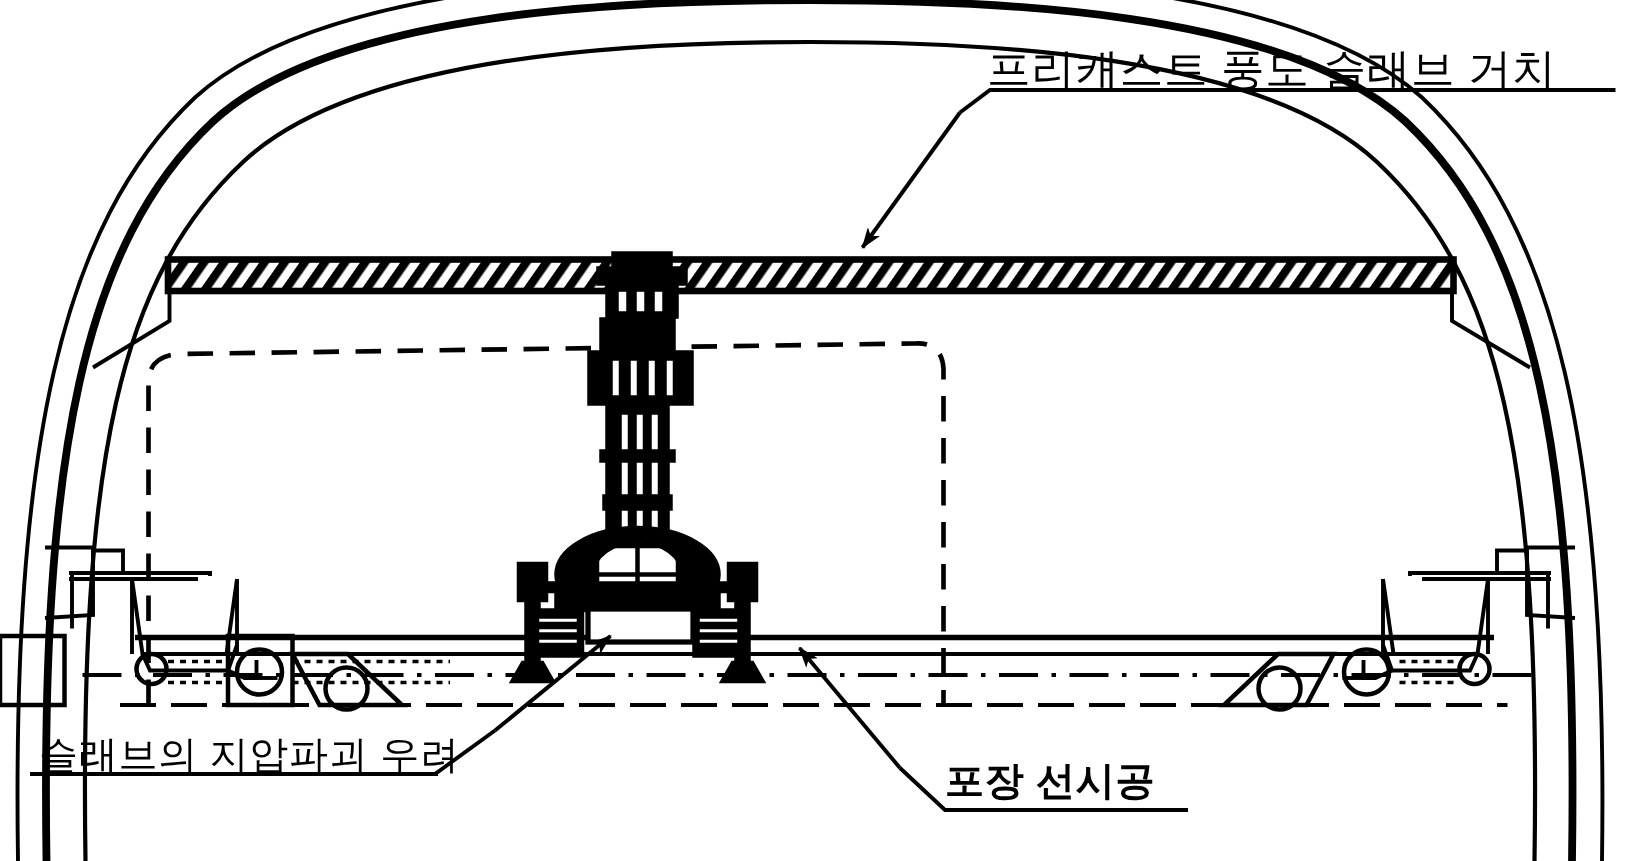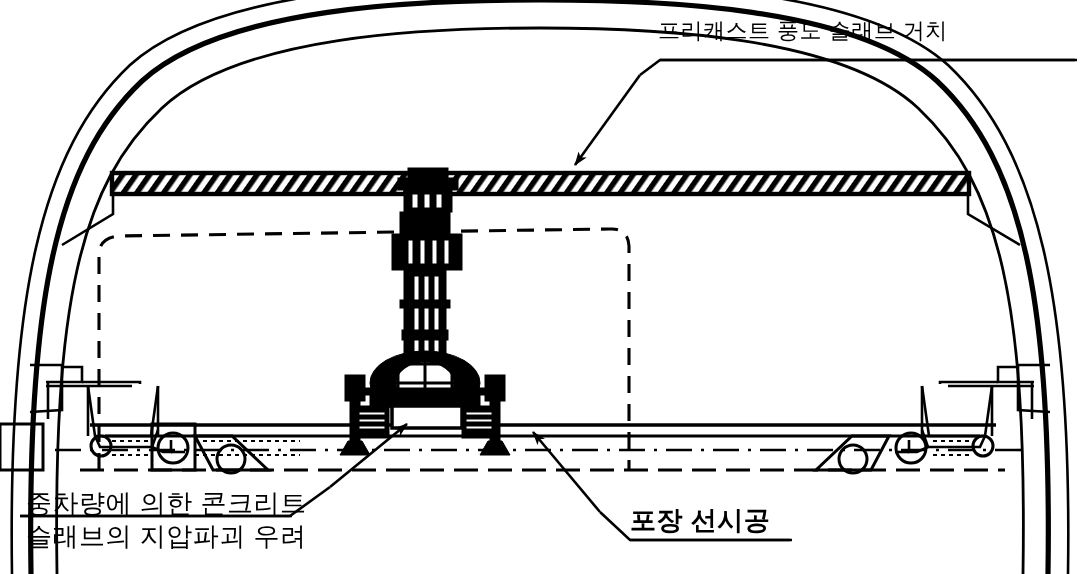--- a/index.html
+++ b/index.html
@@ -29,22 +29,22 @@
   }
   .label-text {
     position: absolute;
     font-family: "Liberation Sans", sans-serif;
     color: #000000;
     white-space: nowrap;
     letter-spacing: 0.5px;
   }
   #label-precast {
     left: 658px;
-    top: 14px;
-    font-size: 22px;
+    top: 30px;
+    font-size: 29px;
     line-height: 34px;
   }
   #label-overload {
     left: 26px;
     top: 487px;
     font-size: 26px;
     line-height: 33px;
   }
   #label-overload .ln2 { display: block; }
   #label-paving {
@@ -233,19 +233,18 @@
     <g stroke="#000000" stroke-width="2.6">
       <line x1="660" y1="60" x2="1077" y2="60"></line>
       <line x1="20" y1="516" x2="292" y2="516"></line>
       <line x1="630" y1="540" x2="792" y2="540"></line>
     </g>
   </svg>
 
   <div class="label-text" id="label-precast">프리캐스트 풍도 슬래브 거치</div>
 
   <div class="label-text" id="label-overload">
-    <span class="ln1">중차량에 의한 콘크리트</span>
     <span class="ln2">슬래브의 지압파괴 우려</span>
   </div>
 
   <div class="label-text" id="label-paving">포장 선시공</div>
 
 </div>
 
 </body></html>

